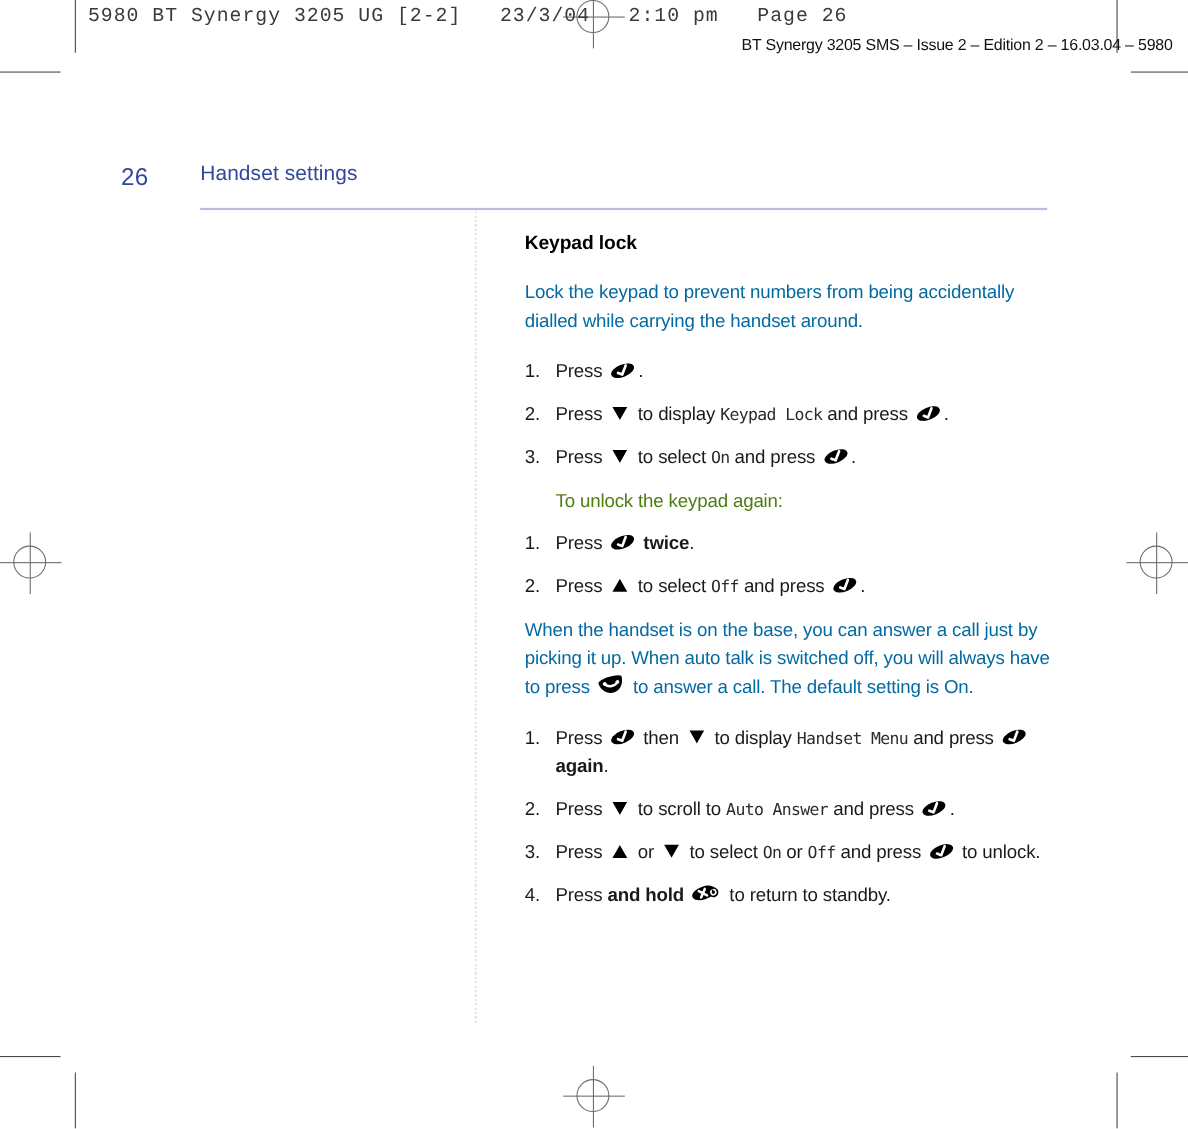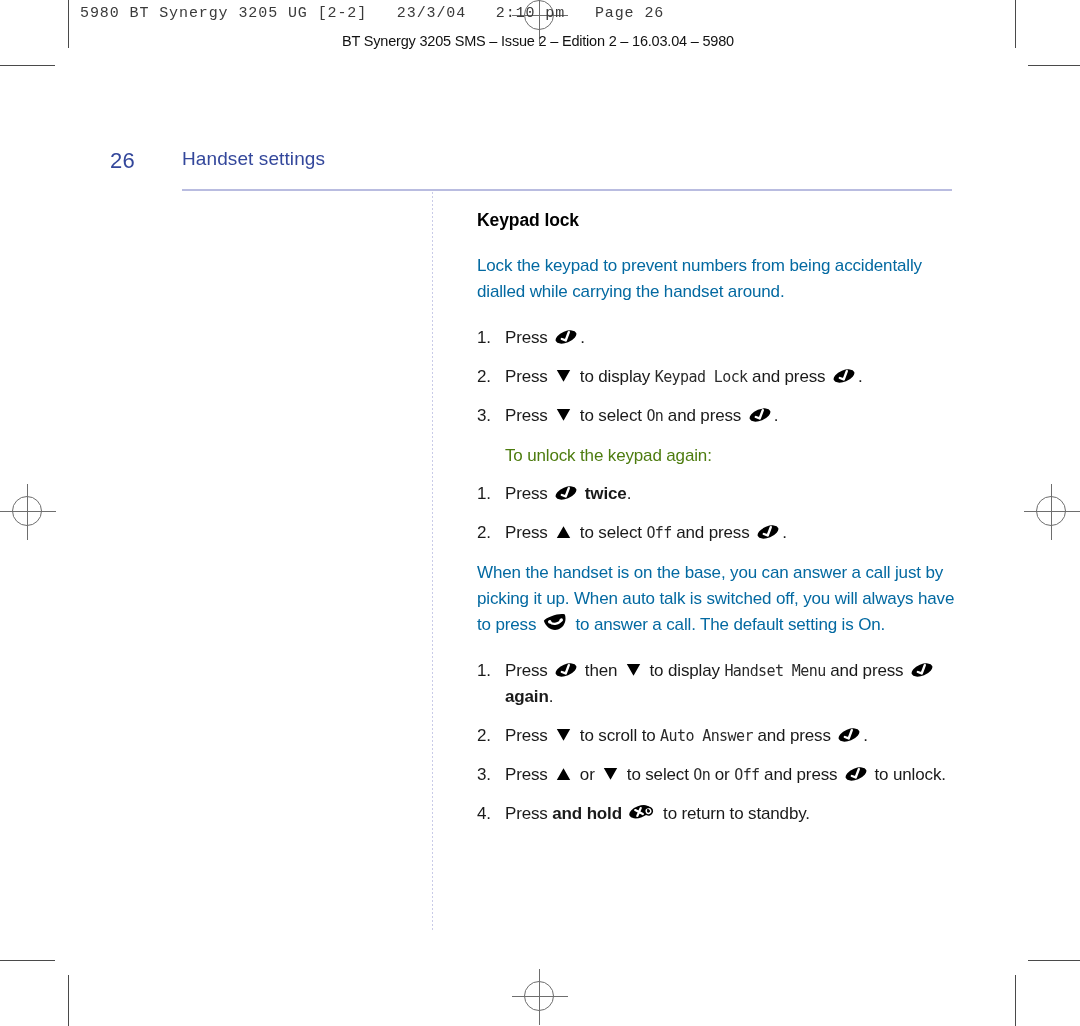--- a/index.html
+++ b/index.html
@@ -48,31 +48,31 @@
     border-radius: 50%;
     box-sizing: border-box;
   }
 
   
   .slug {
     position: absolute;
     left: 80px;
     top: 5px;
     font-family: "Liberation Mono", monospace;
-    font-size: 15px;
+    font-size: 18px;
     letter-spacing: 0.9px;
     color: #3a3a3a;
     white-space: pre;
   }
   .footer-slug {
     position: absolute;
     left: 0;
-    right: 4px;
+    right: 14px;
     top: 33px;
-    text-align: center;
+    text-align: right;
     font-family: "Liberation Sans", sans-serif;
     font-size: 14.5px;
     color: #111;
     letter-spacing: -0.2px;
   }
 
   
   .page-number {
     position: absolute;
     left: 110px;

